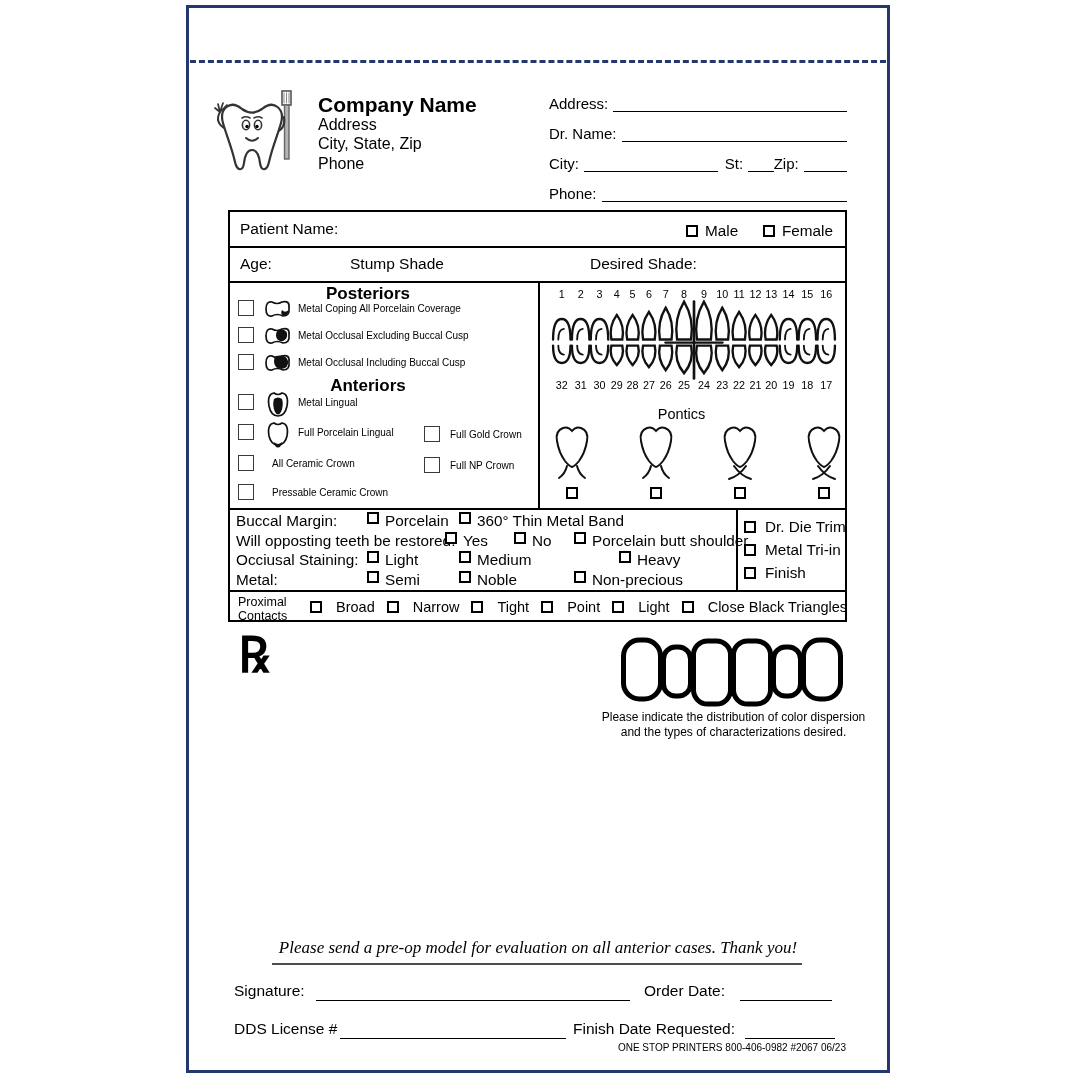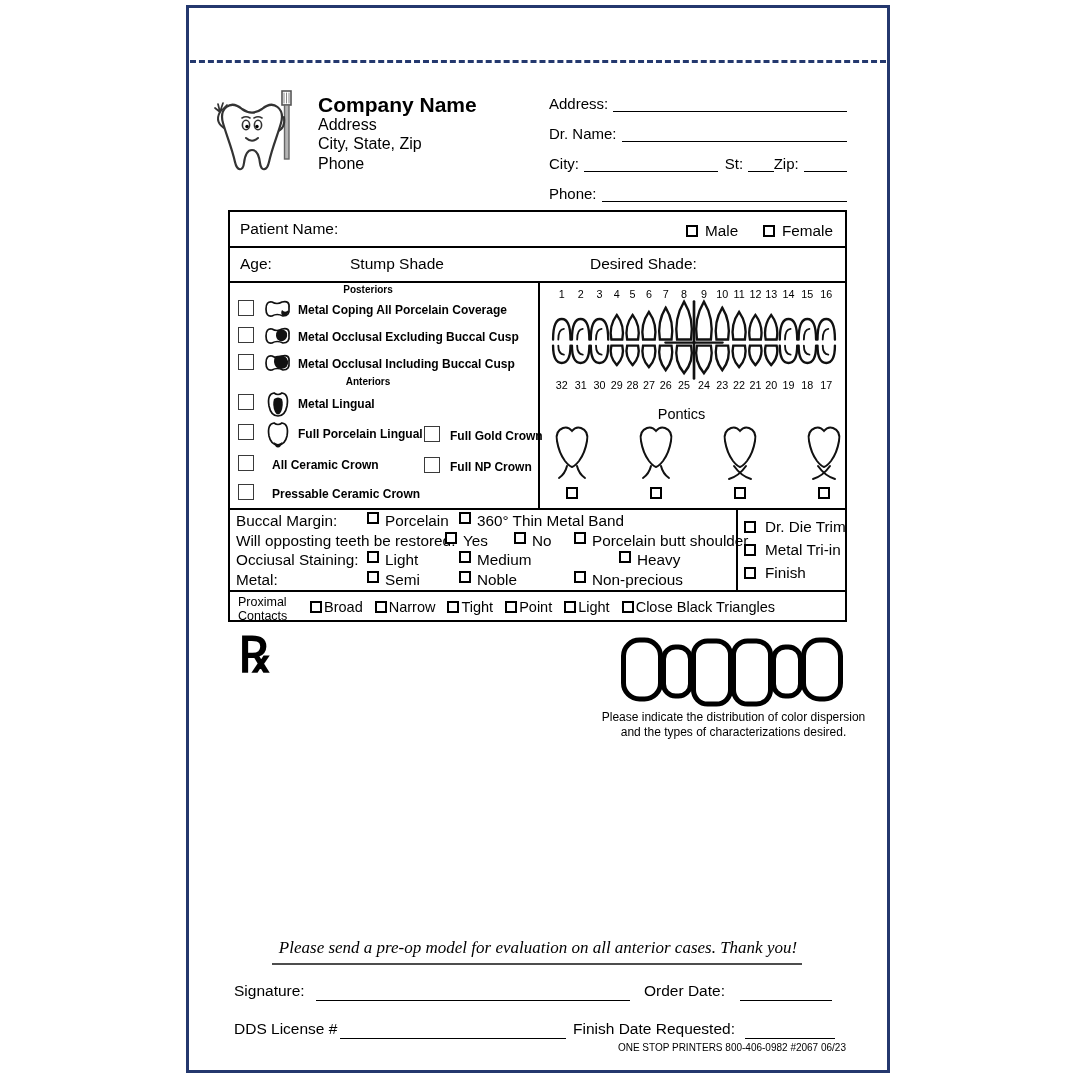--- a/index.html
+++ b/index.html
@@ -26,39 +26,39 @@
   
   .mainbox { position:absolute; left:228px; top:210px; width:619px; height:412px;
              border:2.5px solid #000; font-size:15.3px; }
   .hline { position:absolute; left:0; right:0; height:2px; background:#000; }
   .vline { position:absolute; width:2px; background:#000; }
   .abs { position:absolute; white-space:nowrap; }
 
   .cb { display:inline-block; width:12px; height:12px; border:2px solid #000; background:#fff; flex:none; }
   .cb-lg { display:inline-block; width:16px; height:16px; border:1.8px solid #3a3a3a; background:#fff; }
 
-  .sec-title { position:absolute; left:0; width:276px; text-align:center; font-weight:bold; font-size:10px; }
-  .opt-label { font-size:12px;font-weight:bold; }
+  .sec-title { position:absolute; left:0; width:276px; text-align:center; font-weight:bold; font-size:17px; }
+  .opt-label { font-size:10px; }
 
   .chart-svg { position:absolute; left:320px; top:74px; }
   .pontics-title { position:absolute; left:308px; width:287px; text-align:center; font-size:14.5px; top:194px; }
   .pontics-row { position:absolute; left:322px; top:212px; width:292px; display:flex; justify-content:space-between; }
   .pontic { display:flex; flex-direction:column; align-items:center; gap:5px; }
 
   .detail-lines { position:absolute; left:6px; top:300px; width:498px; }
   .detail-line { position:relative; height:19.5px; }
   .detail-line .lbl { position:absolute; left:0; top:0; white-space:nowrap; }
   .ditem { position:absolute; top:0; white-space:nowrap; display:flex; gap:6px; }
 
   .die-items { position:absolute; left:514px; top:303px; }
   .die-item { display:flex; align-items:center; gap:9px; height:23px; white-space:nowrap; }
 
   .prox-label { position:absolute; left:8px; top:384px; font-size:12.5px; line-height:13.5px; }
   .prox-items { position:absolute; left:80px; top:387px; display:flex; gap:12px; font-size:14.5px; }
-  .prox-item { display:flex; align-items:center; gap:2px; white-space:nowrap;justify-content:space-between; }
+  .prox-item { display:flex; align-items:center; gap:14px; white-space:nowrap;justify-content:space-between; }
 
   .rx { position:absolute; left:238px; top:630px; font-family:"DejaVu Serif", serif;
         font-size:50px; font-weight:bold; line-height:50px; }
 
   .color-teeth-svg { position:absolute; left:617px; top:632px; }
   .color-note { position:absolute; left:601px; top:710px; width:265px; text-align:center;
                 font-size:12px; line-height:14.5px; }
 
   .preop-note { position:absolute; left:236px; top:938px; width:604px; text-align:center;
                 font-family:"Liberation Serif", serif; font-style:italic; font-size:17px; }

